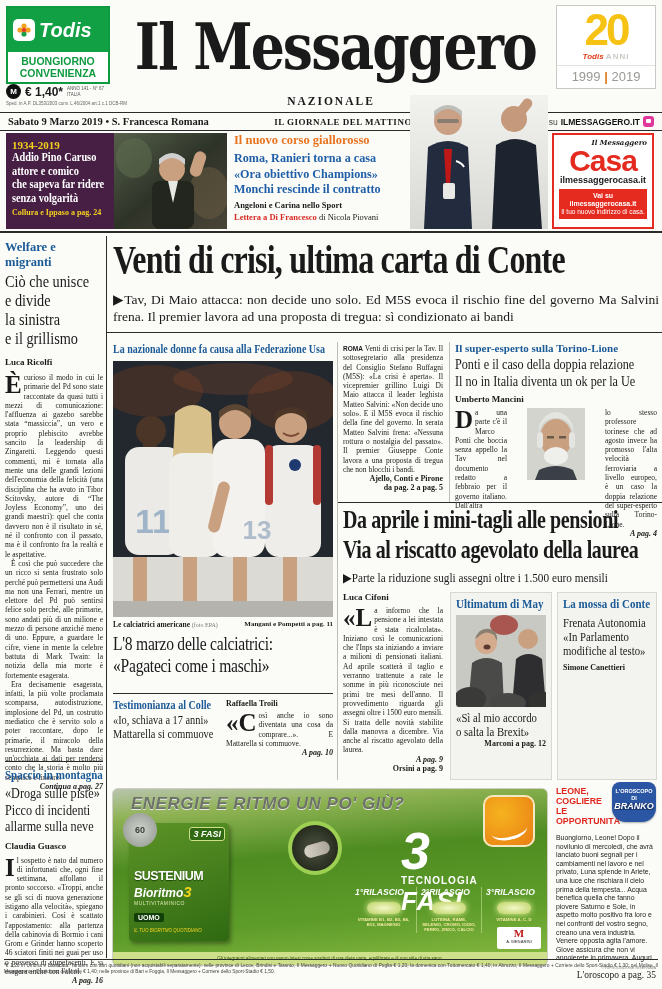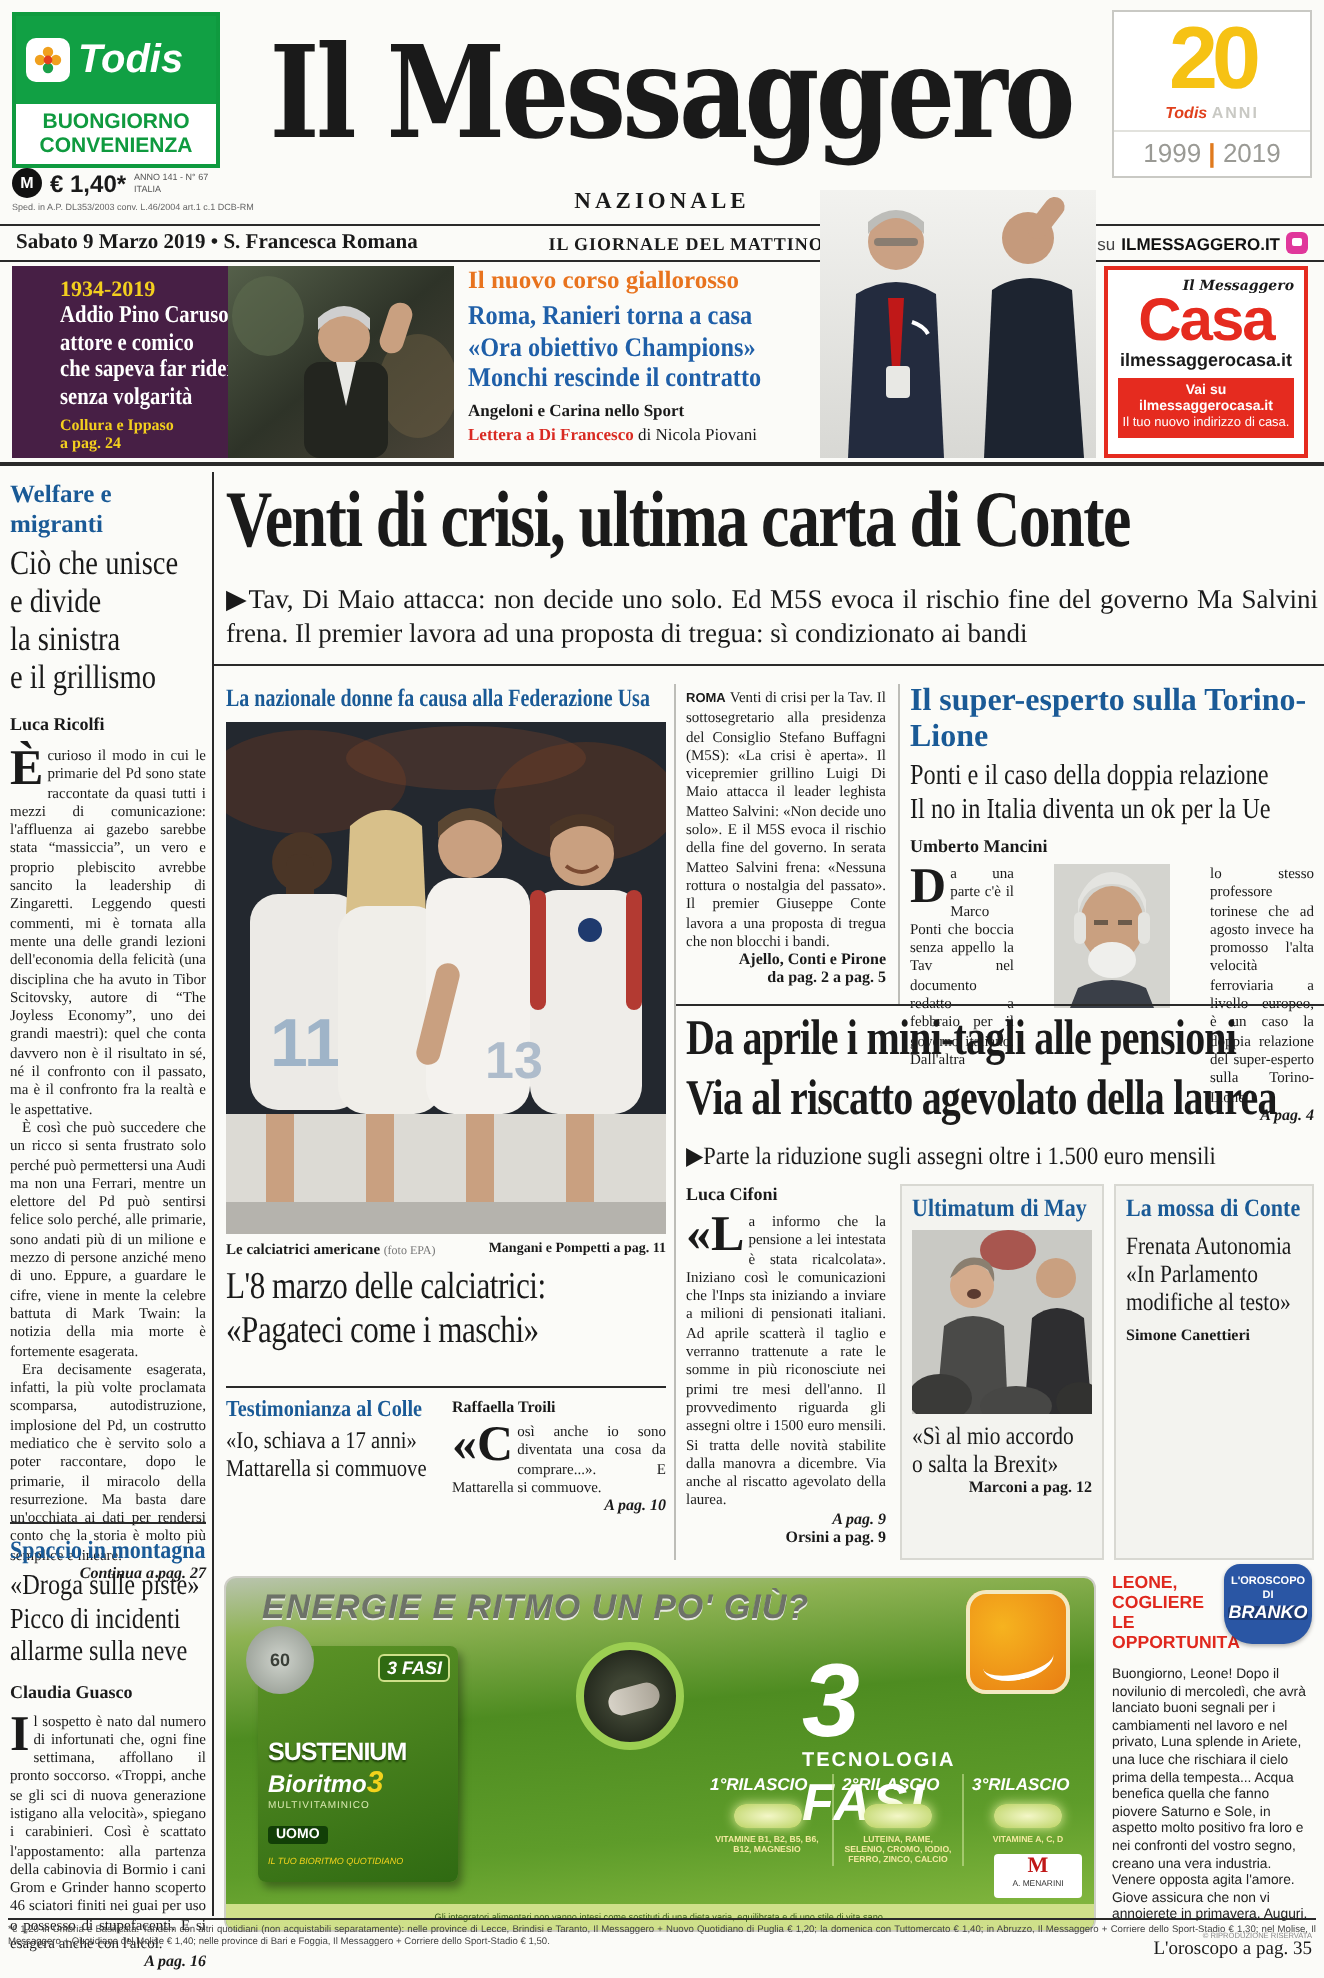--- a/index.html
+++ b/index.html
@@ -39,21 +39,21 @@
   
   .datebar { left:0; top:112px; width:662px; height:19px; border-top:1.5px solid #2a2a2a; border-bottom:1px solid #2a2a2a; display:flex; align-items:center; justify-content:space-between; padding:0 8px; }
   .datebar .d { font-weight:bold; font-size:10.5px; }
   .datebar .m { font-weight:bold; font-size:9px; letter-spacing:.5px; }
   .datebar .w { font-family:"Liberation Sans",sans-serif; font-size:8.5px; color:#444; display:flex; align-items:center; gap:3px; }
   .datebar .w b { color:#111; }
   .bubble { width:11px; height:11px; background:#e0379b; border-radius:3px; position:relative; }
   .bubble::after { content:""; position:absolute; left:3px; top:3px; width:5px; height:4px; background:#fff; border-radius:1px; }
 
   
-  .caruso-box { left:6px; top:133px; width:108px; height:96px; background:#471f45; color:#fff; padding:6px 24px; }
+  .caruso-box { left:6px; top:133px; width:108px; height:96px; background:#471f45; color:#fff; padding:6px 6px; }
   .caruso-box .years { color:#f3cf1e; font-weight:bold; font-size:11px; }
   .caruso-box .t { font-weight:bold; font-size:12px; line-height:13.5px; }
   .caruso-box .pr { color:#f3cf1e; font-weight:bold; font-size:8px; margin-top:3px; }
   .photo-frame { background:#888; overflow:hidden; }
   .caruso-photo { left:114px; top:133px; width:113px; height:96px; }
   .roma-block { left:234px; top:133px; width:176px; height:96px; }
   .roma-block .kick { color:#e8731e; font-weight:bold; font-size:12.5px; }
   .roma-block .t { color:#1f5fa8; font-weight:bold; font-size:13.5px; line-height:15.5px; margin-top:2px; }
   .roma-block .by { font-weight:bold; font-size:8.5px; margin-top:3px; }
   .roma-block .letter { font-size:8.5px; margin-top:2px; }
@@ -111,21 +111,21 @@
   .troili .byline { font-size:8px; }
   .troili .body { margin-top:3px; }
 
   
   .vline-mid { left:337px; top:342px; width:1px; height:438px; }
   .vline-right { left:449px; top:342px; width:1px; height:160px; }
   .tav { left:343px; top:344px; width:100px; }
   .tav .body { font-size:7.5px; }
   .tav .dateline { font-family:"Liberation Sans",sans-serif; font-weight:bold; font-size:6.5px; margin-right:2px; }
   .ponti { left:455px; top:342px; width:202px; }
-  .ponti .kicker { font-size:16px; }
+  .ponti .kicker { font-size:11px; }
   .ponti .t { font-size:14.5px; line-height:16.5px; margin-top:2px; }
   .ponti .byline { margin-top:5px; }
   .ponti-row { display:flex; gap:20px; margin-top:4px; }
   .ponti-row .col { width:66px; }
   .ponti-photo { width:58px; height:72px; flex:none; }
   .midrule { left:338px; top:502px; width:324px; height:1px; }
 
   
   .pens-h { left:343px; top:505px; width:318px; font-weight:bold; font-size:25px; line-height:30px; letter-spacing:-.5px; }
   .pens-deck { left:343px; top:570px; width:318px; font-size:12.5px; }

